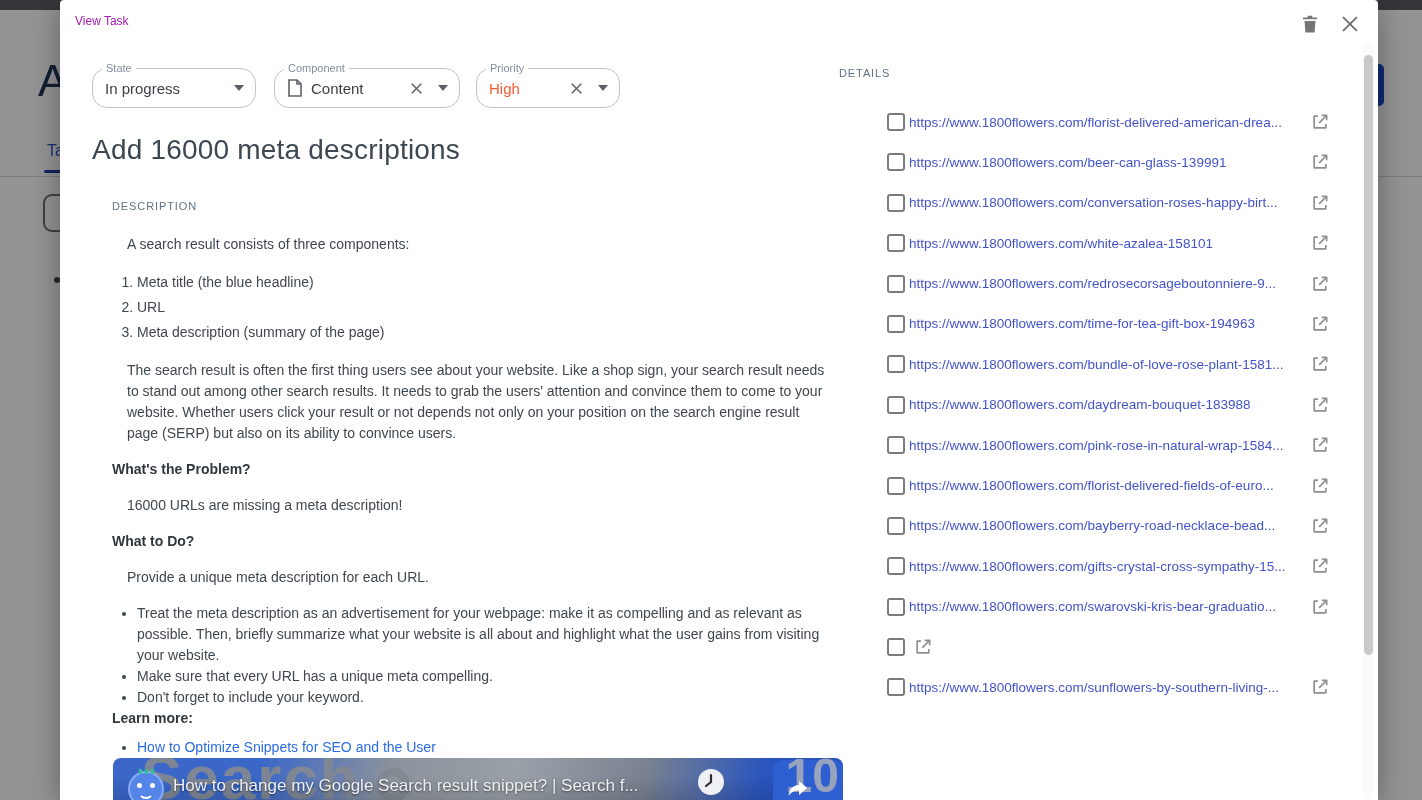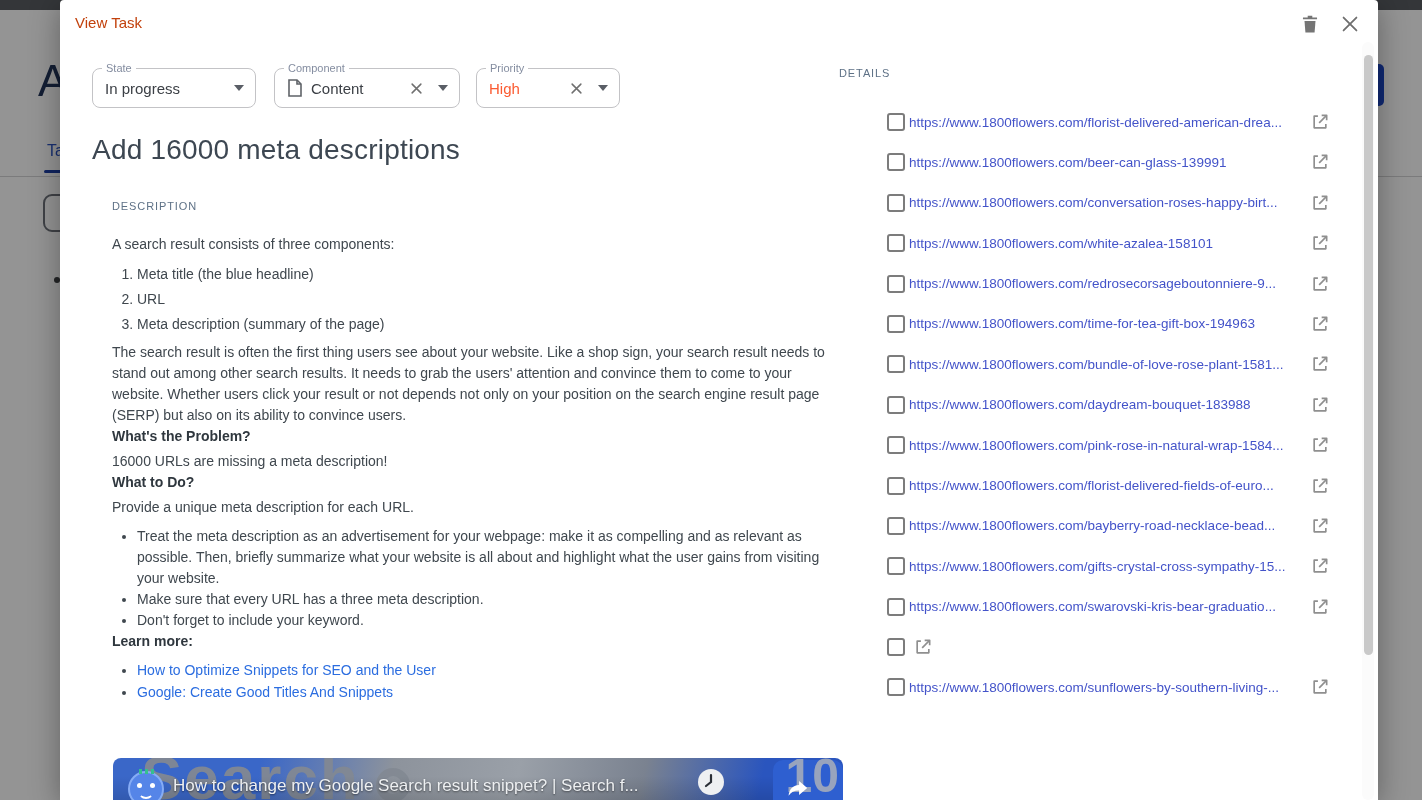--- a/index.html
+++ b/index.html
@@ -27,45 +27,45 @@
   .bg-divider{position:absolute;left:0;top:176px;width:100%;height:1px;background:#d4d4d6;}
   .bg-outline-btn{position:absolute;left:43px;top:194px;width:40px;height:38px;border:2px solid #6e737b;border-radius:9px;}
   .bg-outline-btn span{position:absolute;right:-6px;top:10px;width:15px;height:15px;border-radius:50%;background:#3c4043;}
   .bg-dot{position:absolute;left:54px;top:277px;width:6px;height:6px;border-radius:50%;background:#3e4044;}
   .bg-blue-btn{position:absolute;left:1340px;top:64px;width:44px;height:42px;border-radius:5px;background:var(--button-blue);}
   .dim-overlay{position:absolute;inset:0;background:rgba(0,0,0,0.42);}
 
   
   .modal{position:absolute;left:60px;top:0;width:1318px;height:800px;background:#fff;
          border-radius:4px 4px 0 0;box-shadow:0 6px 30px rgba(0,0,0,.35);overflow:hidden;}
-  .modal-title{position:absolute;left:15px;top:14px;font-size:15px;color:#c2410c;}
+  .modal-title{position:absolute;left:15px;top:14px;font-size:12px;color:#a21caf;}
   .icon-btn{position:absolute;top:12px;width:26px;height:26px;display:flex;align-items:center;justify-content:center;cursor:pointer;background:none;border:none;}
   .trash-btn{left:1237px;}
   .close-btn{left:1277px;}
 
   
-  .field{position:absolute;top:68px;height:40px;border:1px solid #c3c3c6;border-radius:8px;background:#fff;}
+  .field{position:absolute;top:68px;height:40px;border:1px solid #c3c3c6;border-radius:15px;background:#fff;}
   .field-state{left:32px;width:164px;}
   .field-component{left:214px;width:186px;}
   .field-priority{left:416px;width:144px;}
   .field legend{position:absolute;top:-7px;left:9px;font-size:11px;color:#848da0;background:#fff;padding:0 4px;line-height:12px;}
   .field-inner{display:flex;align-items:center;height:100%;padding:0 11px 0 12px;font-size:15px;color:#3c4046;}
   .field-inner .spacer{flex:1;}
   .caret{width:0;height:0;border-left:5px solid transparent;border-right:5px solid transparent;border-top:6px solid #5a5e66;margin-left:4px;cursor:pointer;}
   .clear-x{margin-right:10px;cursor:pointer;display:flex;}
   .doc-ic{margin-right:8px;display:flex;}
   .priority-val{color:var(--priority-high);}
 
   .task-title{position:absolute;left:32px;top:134px;font-size:28px;color:#3d4752;font-weight:400;letter-spacing:.2px;}
 
   
   .desc-col{position:absolute;left:52px;top:196px;width:734px;font-size:14px;line-height:21px;color:var(--text-dark);}
   .section-label{font-size:11px;letter-spacing:.9px;color:var(--section-label);margin-bottom:17px;}
   .desc-col h4{font-size:14px;font-weight:bold;color:var(--heading-dark);margin:0 0 4px;}
-  .desc-col p{margin:0;}
+  .desc-col p{margin:15px;}
   .desc-col ol{margin:7px 0 5px;padding-left:25px;line-height:25px;}
   .desc-col ul{margin:8px 0 0;padding-left:25px;}
   .mt-lg{margin-top:33px;}
   .mt-md{margin-top:20px;}
   .mt-xs{margin-top:1px;}
   .links-list li a{color:var(--link-blue);text-decoration:none;cursor:pointer;}
   .links-list{line-height:21.5px;}
 
   
   .video-thumb{position:absolute;left:53px;top:758px;width:730px;height:60px;border-radius:8px 8px 0 0;overflow:hidden;cursor:pointer;
@@ -195,21 +195,21 @@
 
       <h4 class="mt-lg">What's the Problem?</h4>
       <p>16000 URLs are missing a meta description!</p>
 
       <h4 class="mt-md">What to Do?</h4>
       <p>Provide a unique meta description for each URL.</p>
 
       <ul>
 
       <li>Treat the meta description as an advertisement for your webpage: make it as compelling and as relevant as possible. Then, briefly summarize what your website is all about and highlight what the user gains from visiting your website.</li>
-          <li>Make sure that every URL has a three meta description.</li>
+          <li>Make sure that every URL has a unique meta compelling.</li>
           <li>Don't forget to include your keyword.</li>
         </ul>
 
       <h4 class="mt-xs">Learn more:</h4>
       <ul class="links-list">
 
       <li><a>How to Optimize Snippets for SEO and the User</a></li>
           <li><a>Google: Create Good Titles And Snippets</a></li>
         </ul>
     </div>

